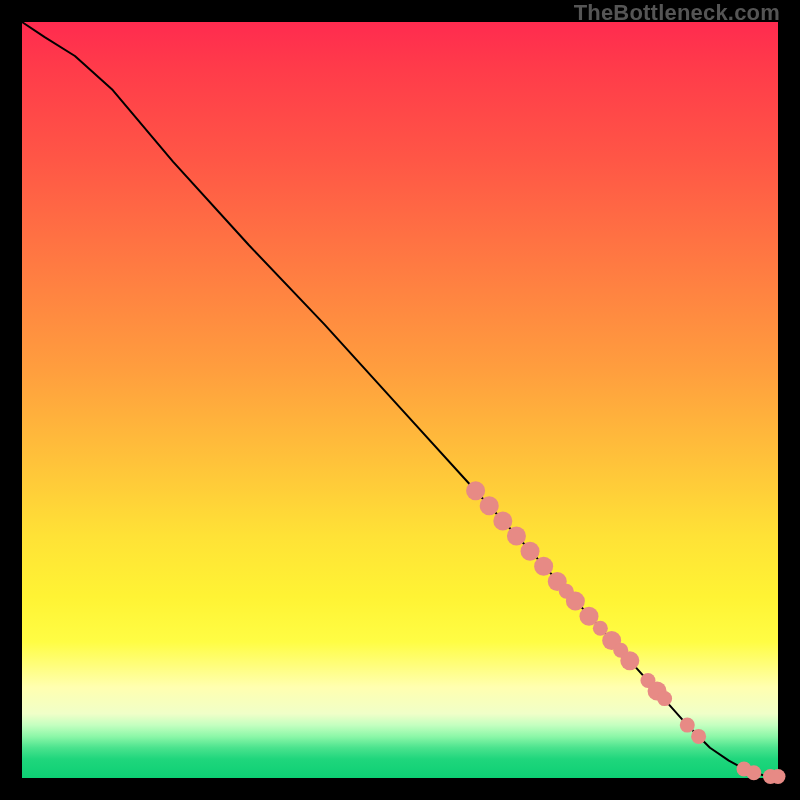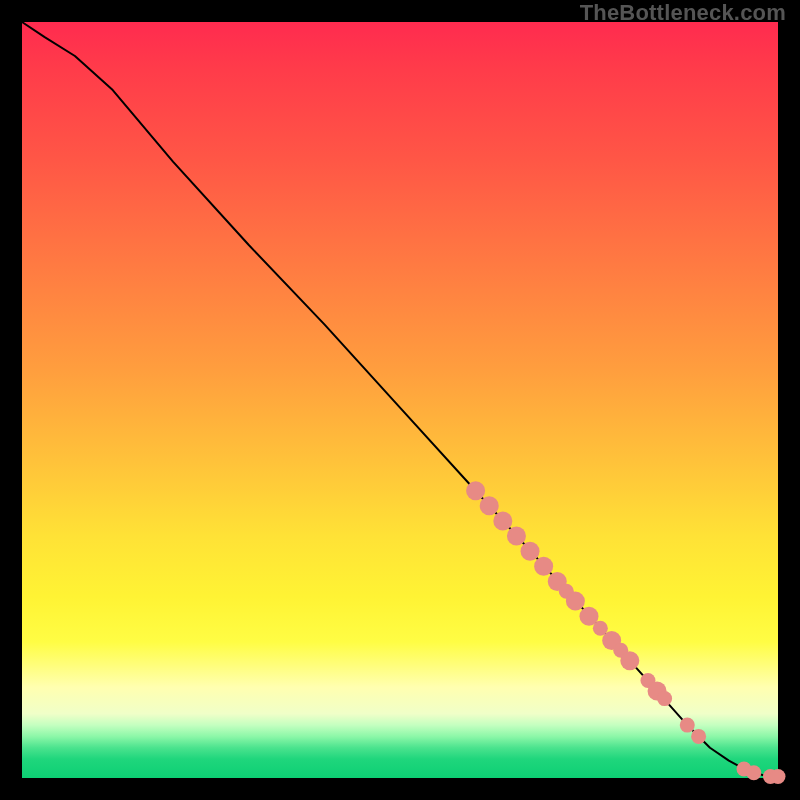--- a/index.html
+++ b/index.html
@@ -38,21 +38,21 @@
       #c4ffc0 93%,
       #8cf7a8 94.5%,
       #4be38e 96%,
       #1fd67c 97.5%,
       #0dcf74 100%
     );
   }
   .watermark {
     position: absolute;
     top: 0px;
-    right: 14px;
+    right: 20px;
     font-family: Arial, Helvetica, sans-serif;
     font-size: 22px;
     font-weight: 600;
     color: #555555;
     letter-spacing: 0.2px;
   }
   svg.plot {
     position: absolute;
     left: 0;
     top: 0;

